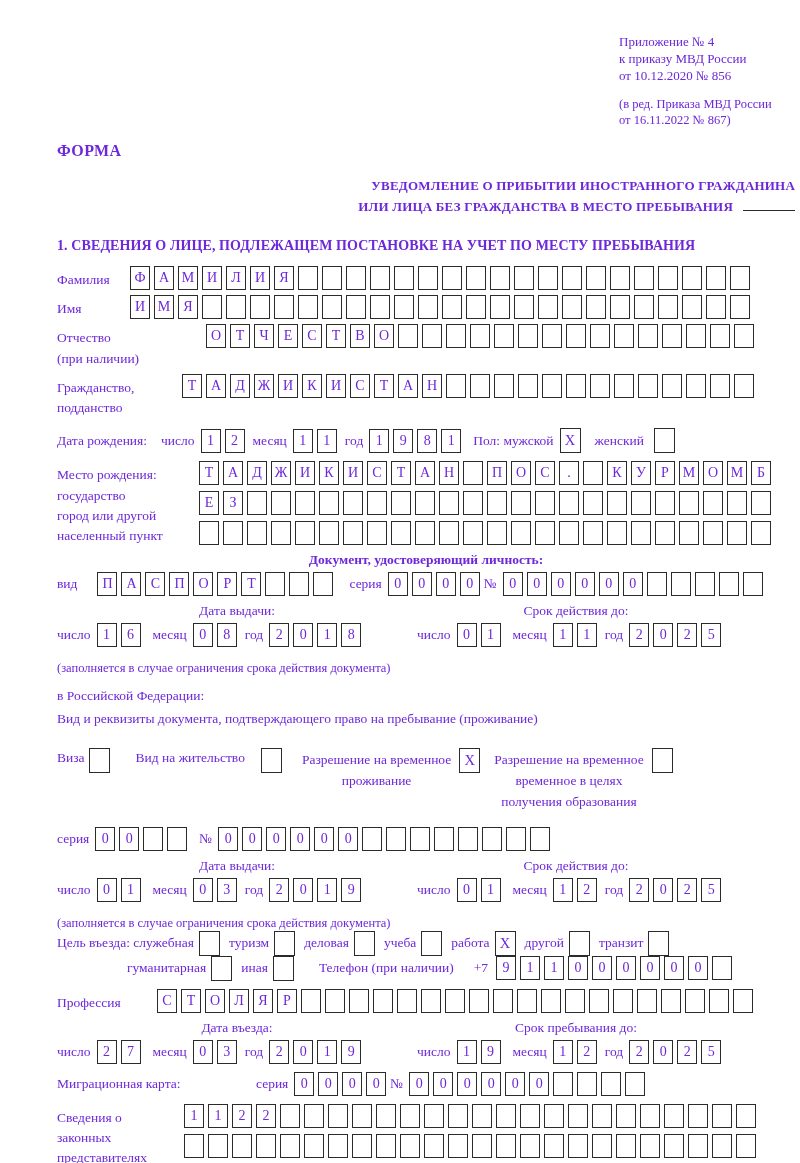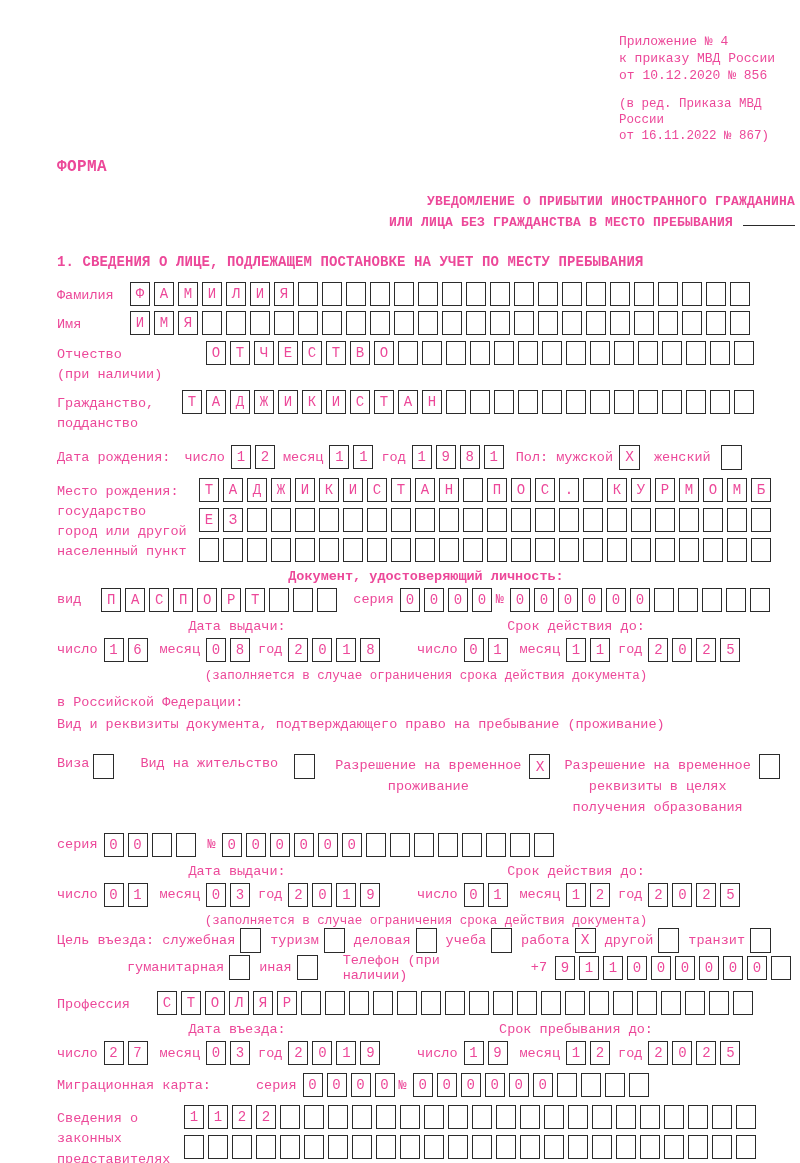--- a/index.html
+++ b/index.html
@@ -1,18 +1,18 @@
 <!DOCTYPE html>
 <html><head>
 <meta charset="utf-8">
 <style>
   html,body{margin:0;padding:0;background:#ffffff;}
   .page{
-    width:800px;height:1163px;background:#fff;color:#ec4899;
-    font-family:Liberation Mono, monospace;
+    width:800px;height:1163px;background:#fff;color:#6d28d9;
+    font-family:Liberation Serif, serif;
     box-sizing:border-box;padding:34px 5px 4px 57px;
     position:relative;overflow:hidden;font-size:13.5px;
   }
   
   .hdr{margin-left:562px;font-size:13px;line-height:1.3;}
   .hdr-ed{margin-top:11px;font-size:12.5px;}
   .forma{text-align:left;padding-right:24px;font-weight:bold;margin-top:14px;font-size:16px;letter-spacing:.4px;}
   .title{text-align:right;font-weight:bold;font-size:13px;margin-top:16px;line-height:1.6;letter-spacing:.2px;}
   .uline{display:inline-block;width:52px;border-bottom:1.8px solid #2a2a2a;margin-left:10px;vertical-align:baseline;}
   .sect{font-weight:bold;margin-top:20px;font-size:14px;letter-spacing:.1px;}
@@ -36,21 +36,21 @@
   .mb6{margin-bottom:6px;}
   .w73{width:73px}.w125{width:125px}.w142{width:142px}.w149{width:149px}.w100{width:100px}.w127{width:127px}.w175{width:175px}
 
   .drow{display:flex;align-items:center;margin-top:4px;}
   .dlbl{margin-right:6px;flex-shrink:0;}
   .dgrp{display:flex;align-items:center;}
   .wleft{width:360px;}
   .dhead{display:flex;margin-top:7px;}
   .dh-left{width:360px;text-align:center;}
   .dh-right{flex:1;text-align:center;padding-right:60px;}
-  .dnote{text-align:center;font-size:12.5px;margin-top:7px;}
+  .dnote{text-align:left;font-size:12.5px;margin-top:14px;}
 
   .intro{margin-top:9px;line-height:1.65;}
   .vrow{display:flex;align-items:flex-start;margin-top:16px;}
   .vlbl{padding-top:4px;}
   .vlbl-c{text-align:center;line-height:1.55;padding-top:4px;}
   .vrow .chk{margin-top:2px;}
 
   .prow{display:flex;align-items:center;}
   .prow .chk{margin:0 9px 0 5px;}
   .pl70{padding-left:70px;}
@@ -423,21 +423,21 @@
     <div class="chk ml4"></div>
     <div class="vlbl ml26">Вид на жительство</div>
     <div class="chk ml16"></div>
     <div class="vlbl-c ml20">
       <div>Разрешение на временное</div>
       <div>проживание</div>
     </div>
     <div class="chk ml8">X</div>
     <div class="vlbl-c ml14">
       <div>Разрешение на временное</div>
-      <div>реквизиты в целях</div>
+      <div>временное в целях</div>
       <div>получения образования</div>
     </div>
     <div class="chk ml8"></div>
   </div>
 
   <div class="drow mt14">
     <span class="dlbl">серия</span>
     <span class="boxes">
         <span class="cbox">0</span>
         <span class="cbox">0</span>

